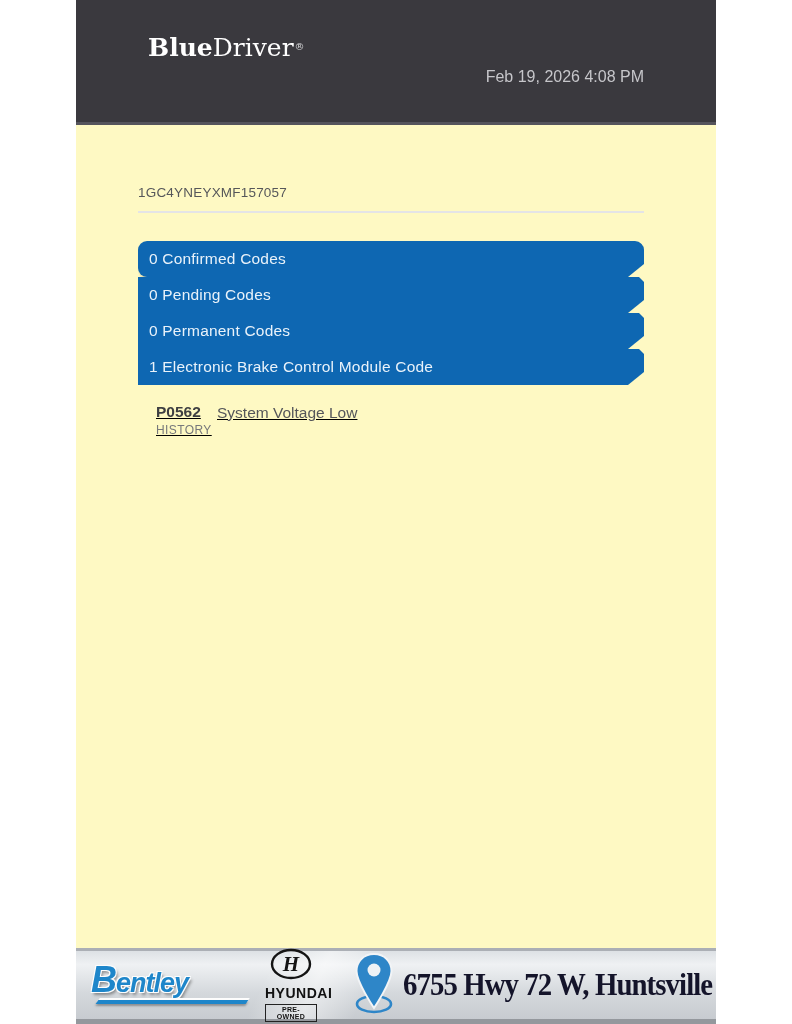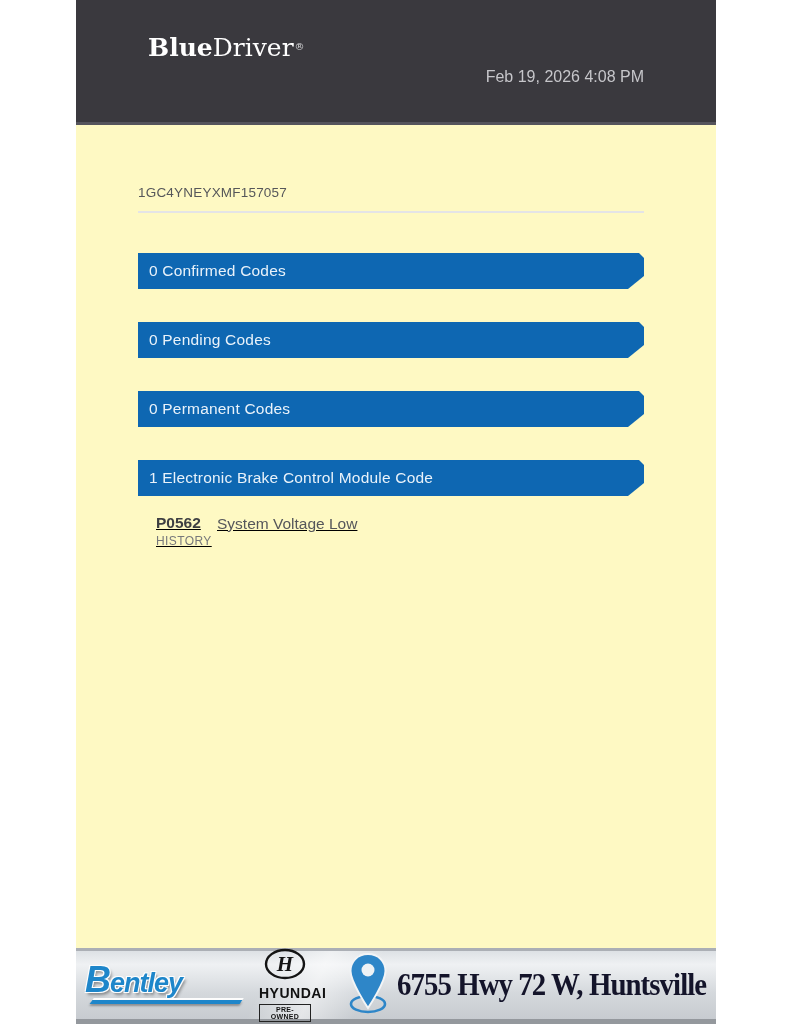--- a/index.html
+++ b/index.html
@@ -36,46 +36,46 @@
   .main { flex:1; padding:0 72px 0 62px; }
 
   .vin {
     margin-top:60px; font-size:13.5px; color:#56575a; letter-spacing:0.2px;
   }
   .vin-rule {
     margin-top:11px; height:0; border-bottom:2px solid #e4e4e6;
   }
 
   .bar {
-    margin-top:33px; height:36px; background:#0e67b2;
+    height:36px; background:#0e67b2;
     display:flex; align-items:center; padding-left:11px; box-sizing:border-box;
     clip-path: polygon(0 0, calc(100% - 5px) 0, 100% 5px,
                        100% calc(100% - 13px), calc(100% - 16px) 100%, 0 100%);
     filter: drop-shadow(1px 2px 1px rgba(90,90,90,0.28));
     color:#e9f2fa; font-size:15.5px; letter-spacing:0.2px;
   }
-  .bar.first { margin-top:40px; }
+  .bar.first { margin-top:28px;border-radius:9px; }
 
   .code-row {
     margin-top:18px; padding-left:18px;
     display:flex; align-items:flex-start;text-decoration:underline;
   }
   .code-id-wrap { width:61px; flex:none; }
   .code-id   { font-size:15.5px; font-weight:bold; color:#3e3f42; }
   .code-stat { font-size:12px; color:#77787b; letter-spacing:0.4px; margin-top:2px; }
   .code-desc { font-size:15.5px; color:#55565a; padding-top:0.5px; }
 
   
   .ftr {
     height:76px; flex:none; box-sizing:border-box;
     border-top:3px solid #abafb5; border-bottom:5px solid #94989d;
     background:
       linear-gradient(115deg, rgba(255,255,255,0) 30%, rgba(255,255,255,0.5) 38%, rgba(255,255,255,0) 46%),
       linear-gradient(180deg, #dde1e5 0%, #eff1f3 20%, #d4d8dc 62%, #c7cbd0 100%);
-    display:flex; align-items:center; padding:0 4px;
+    display:flex; align-items:center; padding:0 10px;
   }
 
   
   .bentley { margin-left:5px; width:168px; flex:none; }
   .bentley-text {
     display:block;
     font-family:"Liberation Sans", sans-serif;
     font-style:italic; font-weight:bold;
     font-size:27px; line-height:27px; letter-spacing:-1px;
     color:#1e86ca;

